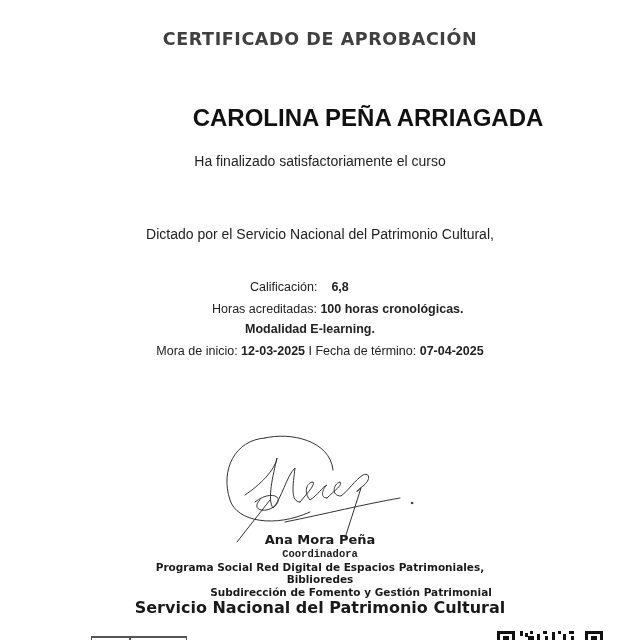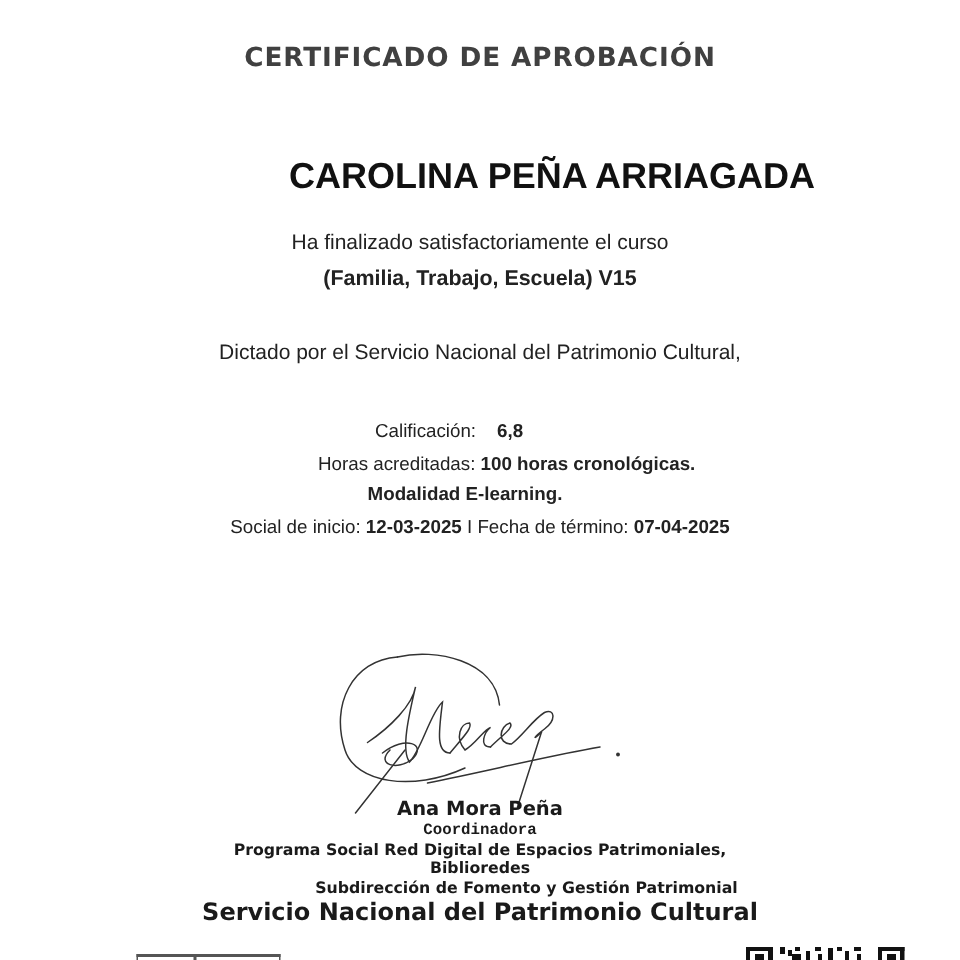--- a/index.html
+++ b/index.html
@@ -51,40 +51,39 @@
     .qr-code { position: absolute; top: 630px; left: 497px; width: 106px; height: 10px; overflow: hidden; }
   </style>
 </head>
 <body>
 
 <div class="cert-title">CERTIFICADO DE APROBACIÓN</div>
 <div class="student-name">CAROLINA PEÑA ARRIAGADA</div>
 <div class="finished-text">Ha finalizado satisfactoriamente el curso</div>
 
 <div class="course-name">
-  <div>(Familia, Trabajo, Escuela) V15</div>
 </div>
 
 <div class="dictated-text">
   <div>Dictado por el Servicio Nacional del Patrimonio Cultural,</div>
 </div>
 
 <div class="detail-line grade-line">
   <span>Calificación:</span><span class="val">6,8</span>
 </div>
 
 <div class="detail-line hours-line">
   <span>Horas acreditadas:</span>
   <b>100 horas cronológicas.</b>
 </div>
 
 <div class="detail-line modality-line">Modalidad E-learning.</div>
 
 <div class="detail-line dates-line">
-  <span>Social de inicio:</span>
+  <span>Mora de inicio:</span>
   <b>12-03-2025</b><span style="white-space:pre"> I </span><span>Fecha de término:</span>
   <b>07-04-2025</b>
 </div>
 
 <svg class="signature" viewBox="0 0 210 115" fill="none" stroke="#333" stroke-width="1" stroke-linecap="round">
   <path d="M50 8 C20 10, 5 40, 15 70 C22 92, 60 98, 95 82"></path>
   <path d="M50 8 C75 2, 115 10, 118 40"></path>
   <path d="M22 112 L55 70"></path>
   <path d="M30 65 C45 55, 60 40, 62 28 C58 45, 52 70, 58 78 C66 70, 72 45, 80 38 C78 55, 75 72, 85 72"></path>
   <path d="M40 72 C55 60, 70 66, 60 76 C50 84, 35 80, 45 70"></path>

